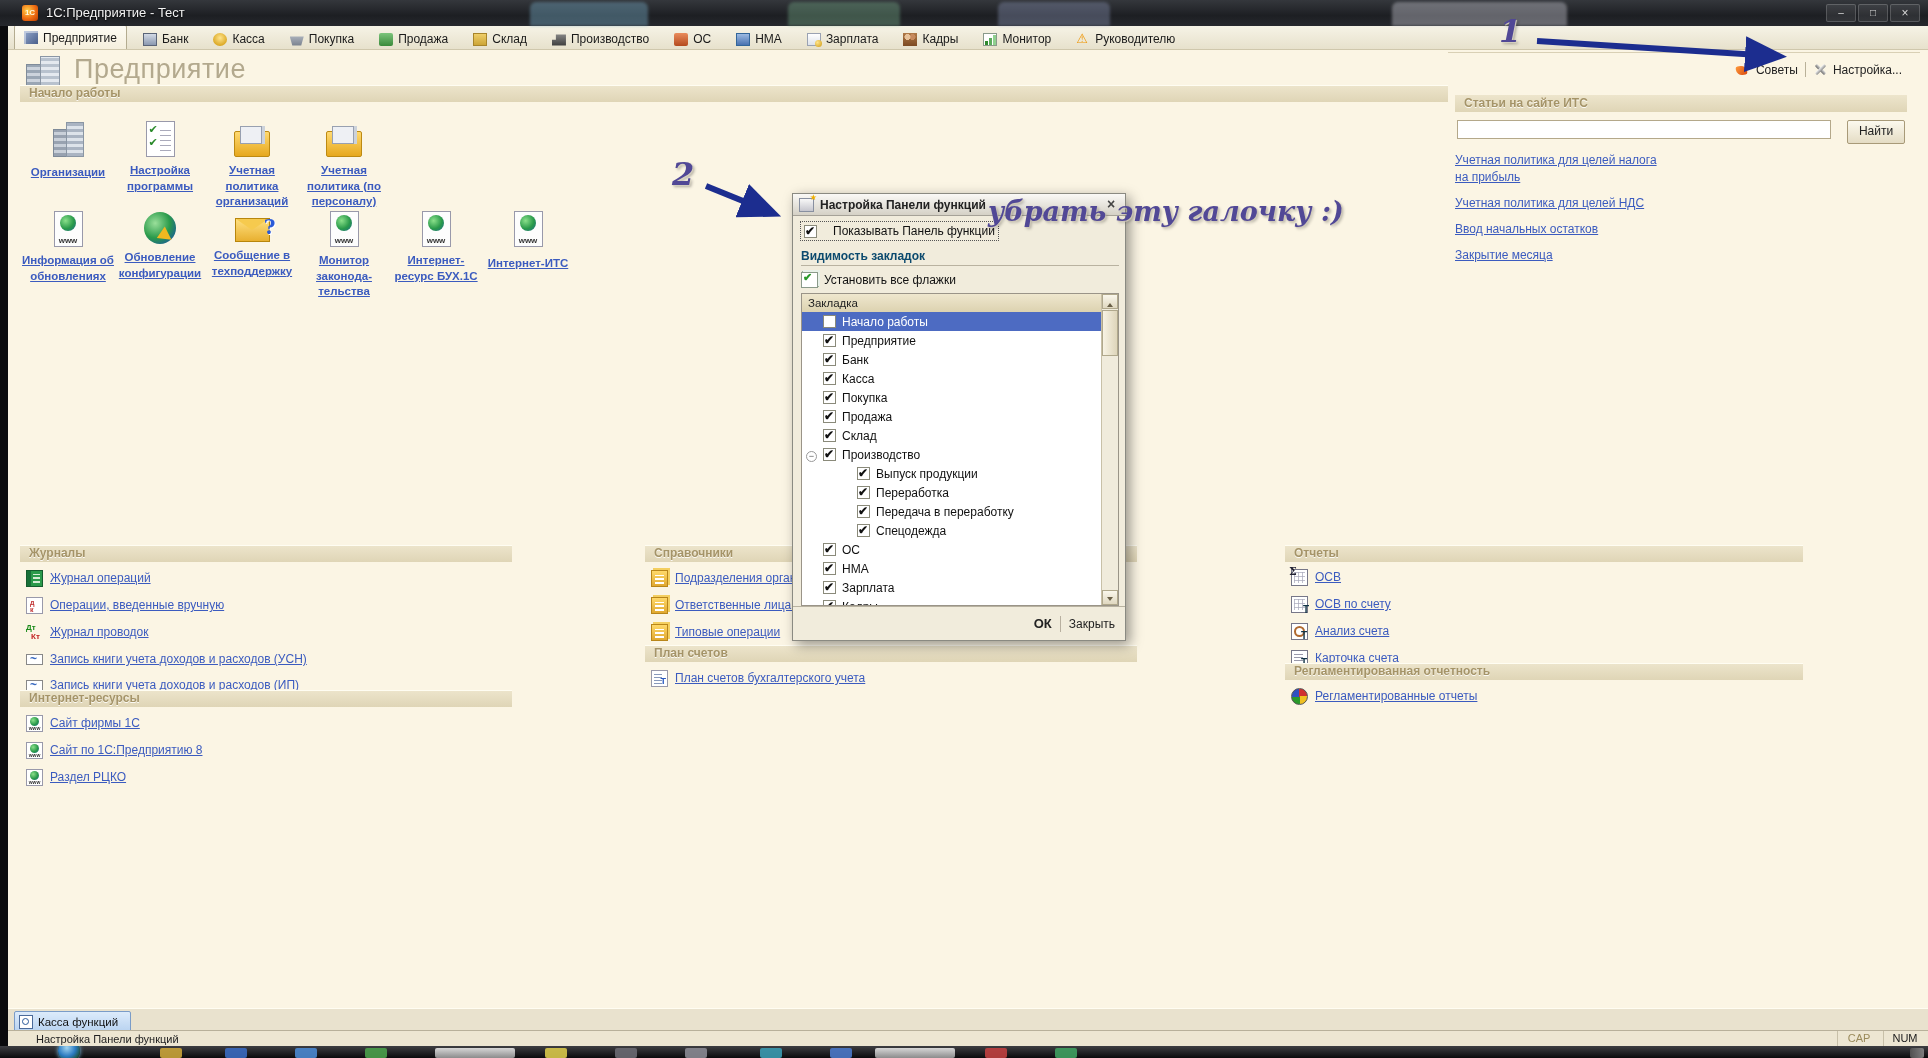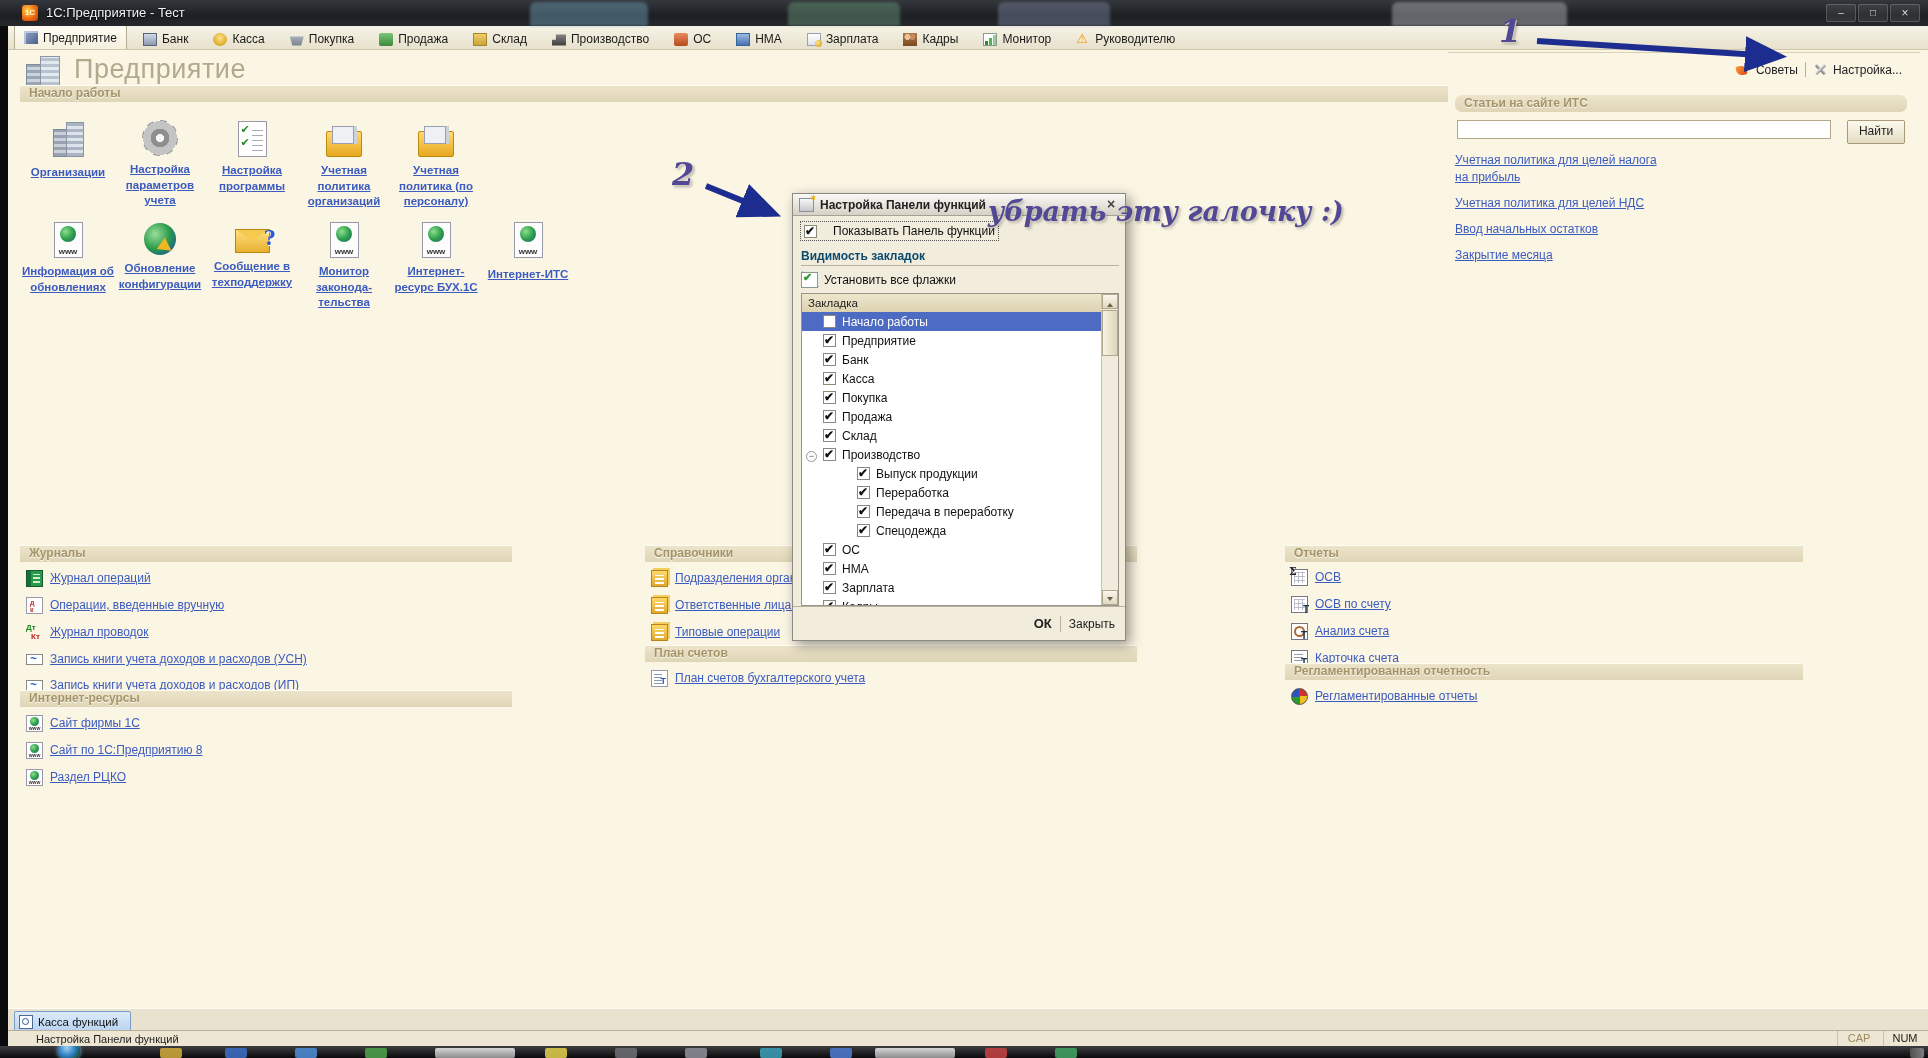--- a/index.html
+++ b/index.html
@@ -159,21 +159,21 @@
     background:conic-gradient(#d03030 0 25%,#f0c020 25% 50%,#2a9a2a 50% 75%,#3050c0 75%);}
   .lico.x-wwws{background:#fff;border:1px solid #99a;box-sizing:border-box;}
   .lico.x-wwws::before{content:'';position:absolute;left:3px;top:1px;width:9px;height:9px;border-radius:50%;
     background:radial-gradient(circle at 35% 35%,#8ae08a,#2a9a4a 55%,#1a6a8a);}
   .lico.x-wwws::after{content:'www';position:absolute;left:0;right:0;bottom:0;text-align:center;
     font:bold 5px "Liberation Sans",sans-serif;color:#333;}
 
   
   .itspanel{position:absolute;left:1447px;top:45px;width:452px;}
   .itsbar{position:relative;height:17px;background:linear-gradient(#EDE5CC,#DFD5B6);color:#a59468;
-    font-weight:bold;font-size:12px;line-height:17px;padding-left:9px;text-shadow:0 1px 0 rgba(255,255,255,.85);border-radius:7px;}
+    font-weight:bold;font-size:12px;line-height:17px;padding-left:9px;text-shadow:0 1px 0 rgba(255,255,255,.85);}
   .searchrow{position:relative;margin-top:8px;height:22px;}
   .sinput{position:absolute;left:2px;top:0;width:374px;height:19px;background:#fff;border:1px solid #b4a88a;
     font-size:12px;padding:0 4px;box-sizing:border-box;}
   .sbtnfind{position:absolute;right:2px;top:0;width:56px;height:22px;font-size:12px;color:#222;
     background:linear-gradient(#FCF9EE,#E4DCC4);border:1px solid #a89a78;border-radius:2px;text-align:center;line-height:20px;}
   .itslinks{margin-top:10px;width:400px;}
   .itslink{display:block;font-size:12px;line-height:17px;color:var(--link);text-decoration:underline;
     margin-bottom:9px;white-space:pre-line;cursor:pointer;}
 
   
@@ -348,37 +348,33 @@
     </div>
 
     <div class="secbar" style="left:12px;top:35px;width:1428px;">Начало работы</div>
     <div class="grid" style="left:14px;top:70px;">
 
     <div class="gitem">
           <span class="gico x-buildings"></span>
           <a class="glabel">Организации</a>
         </div>
         <div class="gitem">
-          <span class="gico x-gear"></span>
-          <a class="glabel">Настройка параметров учета</a>
-        </div>
-        <div class="gitem">
           <span class="gico x-checklist"></span>
           <a class="glabel">Настройка программы</a>
         </div>
         <div class="gitem">
           <span class="gico x-policy"></span>
           <a class="glabel">Учетная политика организаций</a>
         </div>
         <div class="gitem">
           <span class="gico x-policy"></span>
           <a class="glabel">Учетная политика (по персоналу)</a>
         </div>
       </div>
-    <div class="grid" style="left:14px;top:171px;">
+    <div class="grid" style="left:14px;top:160px;">
 
     <div class="gitem">
           <span class="gico x-www"></span>
           <a class="glabel">Информация об обновлениях</a>
         </div>
         <div class="gitem">
           <span class="gico x-update"></span>
           <a class="glabel">Обновление конфигурации</a>
         </div>
         <div class="gitem">

